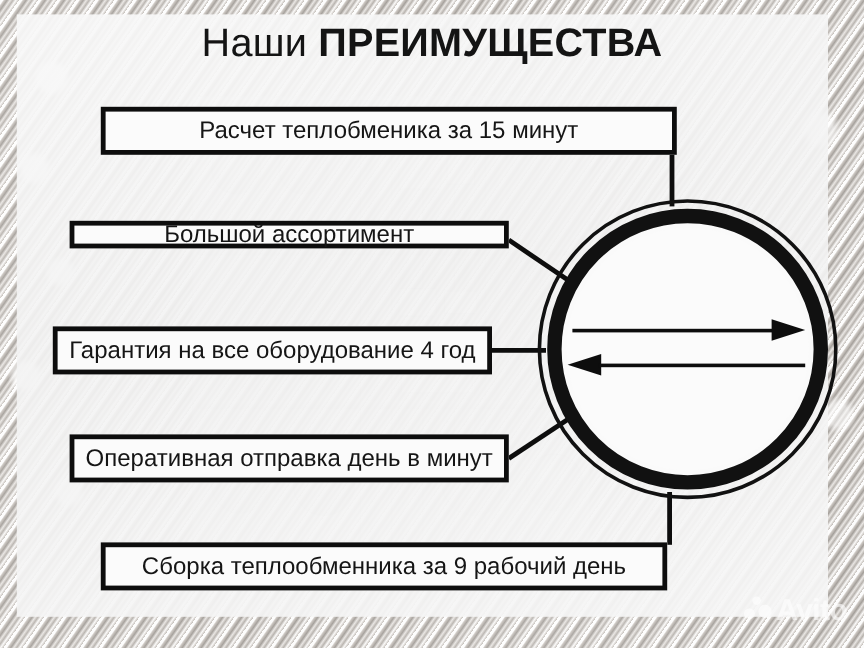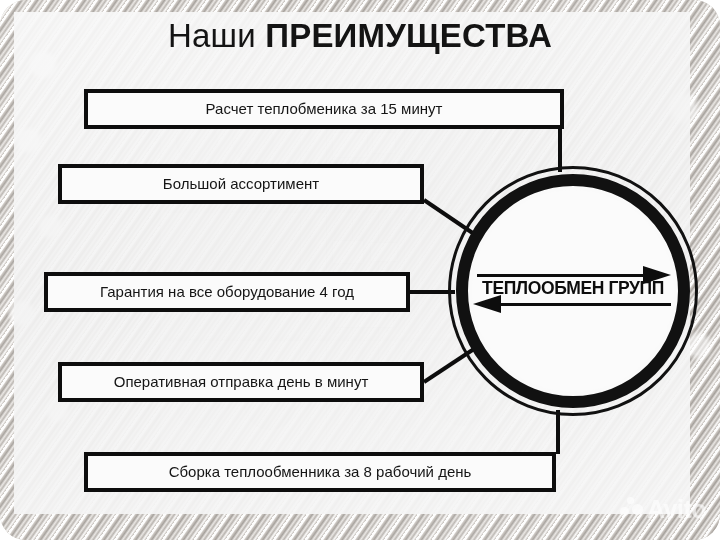--- a/index.html
+++ b/index.html
@@ -7,21 +7,20 @@
     padding: 0;
     background: #ffffff;
   }
   #stage {
     position: relative;
     width: 720px;
     height: 540px;
     overflow: hidden;
     font-family: "Liberation Sans", sans-serif;
     background: #cfcbc6;
-    border-radius: 26px;
   }
 
   
   .backdrop {
     position: absolute;
     inset: 0;
     background:
       repeating-linear-gradient(125deg,
         rgba(255,255,255,0.95) 0px,
         rgba(255,255,255,0.95) 2px,
@@ -119,26 +118,26 @@
   
   .fbox {
     position: absolute;
     background: #fbfbfb;
     border: 4px solid #0d0d0d;
     box-sizing: border-box;
     display: flex;
     align-items: center;
     justify-content: center;
     color: #151515;
-    font-size: 15px;
+    font-size: 20px;
     line-height: 18px;
     white-space: nowrap;
   }
   .fbox.b1 { left: 84px;  top: 89px;  width: 480px; height: 40px; }
-  .fbox.b2 { left: 58px;  top: 164px; width: 366px; height: 40px; }
+  .fbox.b2 { left: 58px;  top: 184px; width: 366px; height: 23px; }
   .fbox.b3 { left: 44px;  top: 272px; width: 366px; height: 40px; }
   .fbox.b4 { left: 58px;  top: 362px; width: 366px; height: 40px; }
   .fbox.b5 { left: 84px;  top: 452px; width: 472px; height: 40px; }
 
   
   .badge {
     position: absolute;
     left: 448px;
     top: 166px;
     width: 250px;
@@ -306,31 +305,30 @@
   <div class="fbox b2">
     <span>Большой ассортимент</span>
   </div>
   <div class="fbox b3">
     <span>Гарантия на все оборудование 4 год</span>
   </div>
   <div class="fbox b4">
     <span>Оперативная отправка день в минут</span>
   </div>
   <div class="fbox b5">
-    <span>Сборка теплообменника за 8 рабочий день</span>
+    <span>Сборка теплообменника за 9 рабочий день</span>
   </div>
 
   <div class="badge">
     <div class="badge-ring-outer"></div>
     <div class="badge-ring-thick"></div>
     <div class="badge-inner">
       <div class="logo-mark">
         <div class="logo-bar-top"></div>
         <div class="logo-arrow-right"></div>
-        <div class="logo-text">ТЕПЛООБМЕН ГРУПП</div>
         <div class="logo-arrow-left"></div>
         <div class="logo-bar-bottom"></div>
       </div>
     </div>
   </div>
 
   <div class="watermark">
     <span class="wm-dots">
         <i></i>
         <i></i>

